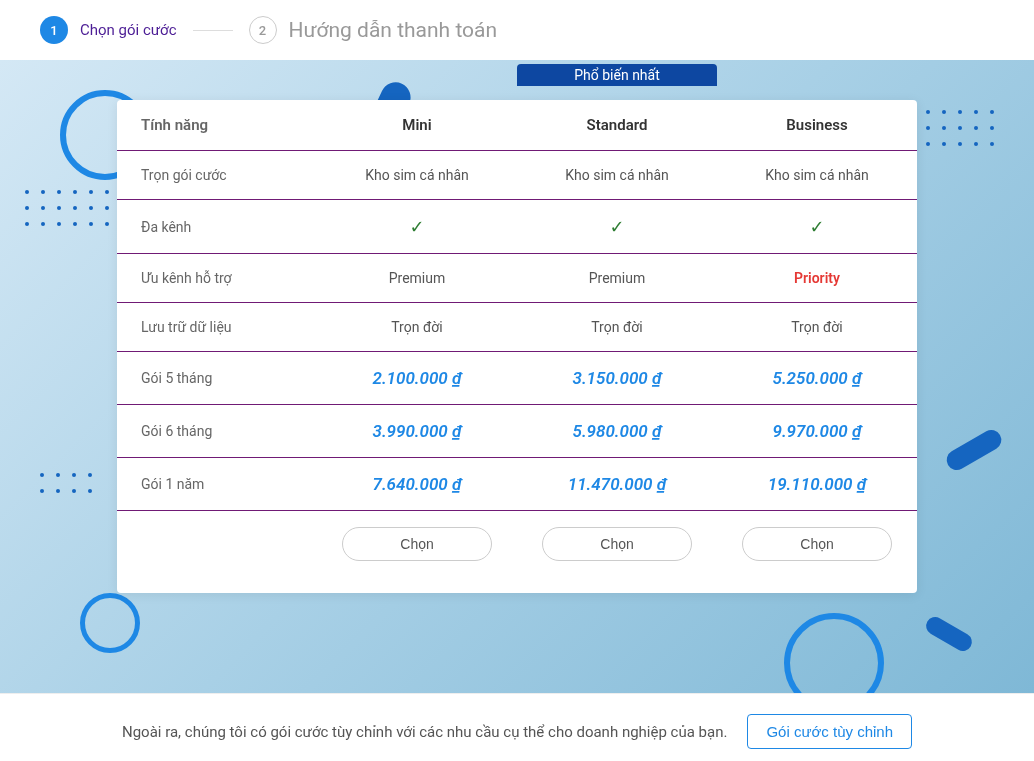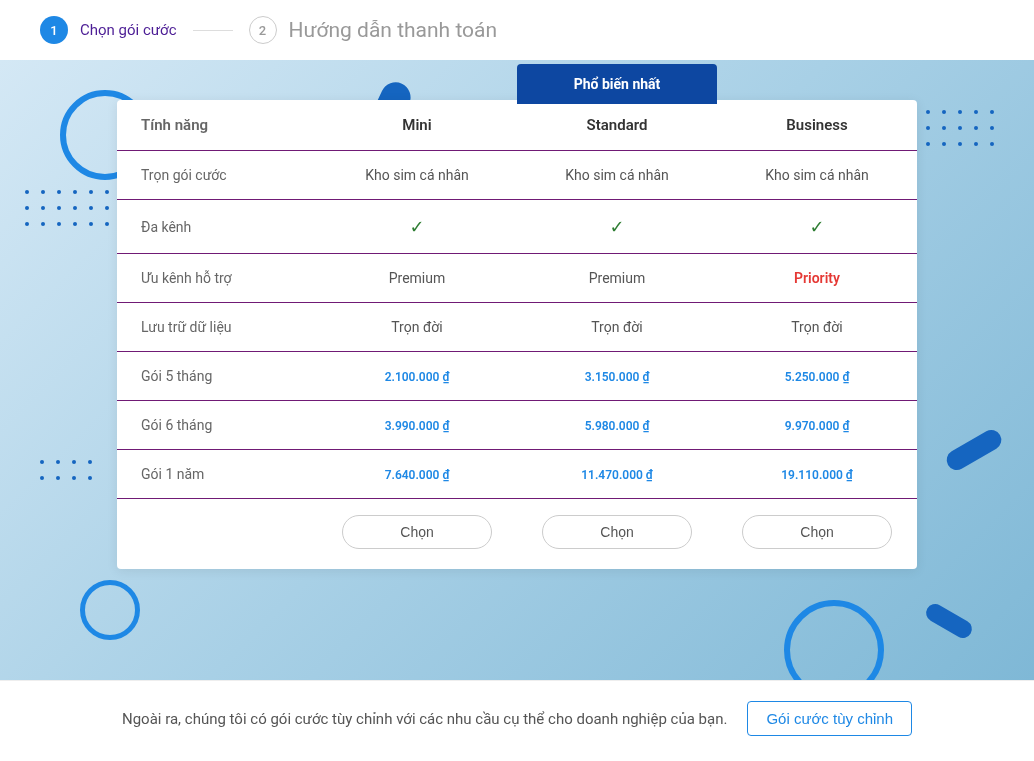--- a/index.html
+++ b/index.html
@@ -113,28 +113,28 @@
       background: #fff;
       border-radius: 4px;
       box-shadow: 0 2px 12px rgba(0,0,0,0.08);
       z-index: 10;
     }
     .popular-badge {
       position: absolute;
       top: -36px;
       left: 50%;
       width: 25%;
-      height: 40px;
+      height: 22px;
       background: #0d47a1;
       color: #fff;
       display: flex;
       align-items: center;
       justify-content: center;
       font-size: 14px;
-      font-weight: 700;
+      font-weight: 400;
       border-radius: 4px 4px 0 0;
       transform: translateX(-50%);
       margin-left: 12.5%;
     }
     .table { width: 100%; border-collapse: collapse; }
     .table th, .table td {
       padding: 16px 12px;
       border-bottom: 1px solid #701a75;
       text-align: center;
       font-size: 14px;
@@ -146,33 +146,33 @@
       font-size: 15px;
     }
     .table th:first-child, .table td:first-child {
       text-align: left;
       padding-left: 24px;
       color: #666;
       width: 25%;
     }
     .table th { width: 25%; }
     .check { color: #2e7d32; font-size: 18px; }
-    .price { color: #1e88e5; font-weight: 600; font-size: 12px; }
+    .price { color: #1e88e5; font-weight: 600; font-size: 17px; font-style: italic; }
     .priority { color: #e53935; font-weight: 600; }
     .select-btn {
       width: 85%;
       padding: 8px 0;
       border: 1px solid #ccc;
       background: #fff;
       border-radius: 20px;
       color: #555;
       font-size: 14px;
       cursor: pointer;
     }
-    .action-row td { border-bottom: none; padding: 16px 12px 20px; }
+    .action-row td { border-bottom: none; padding: 16px 12px 32px; }
     .footer-bar {
       display: flex;
       align-items: center;
       justify-content: center;
       gap: 20px;
       padding: 20px;
       background: #fff;
       color: #555;
       font-size: 15px;
       border-top: 1px solid #eee;

